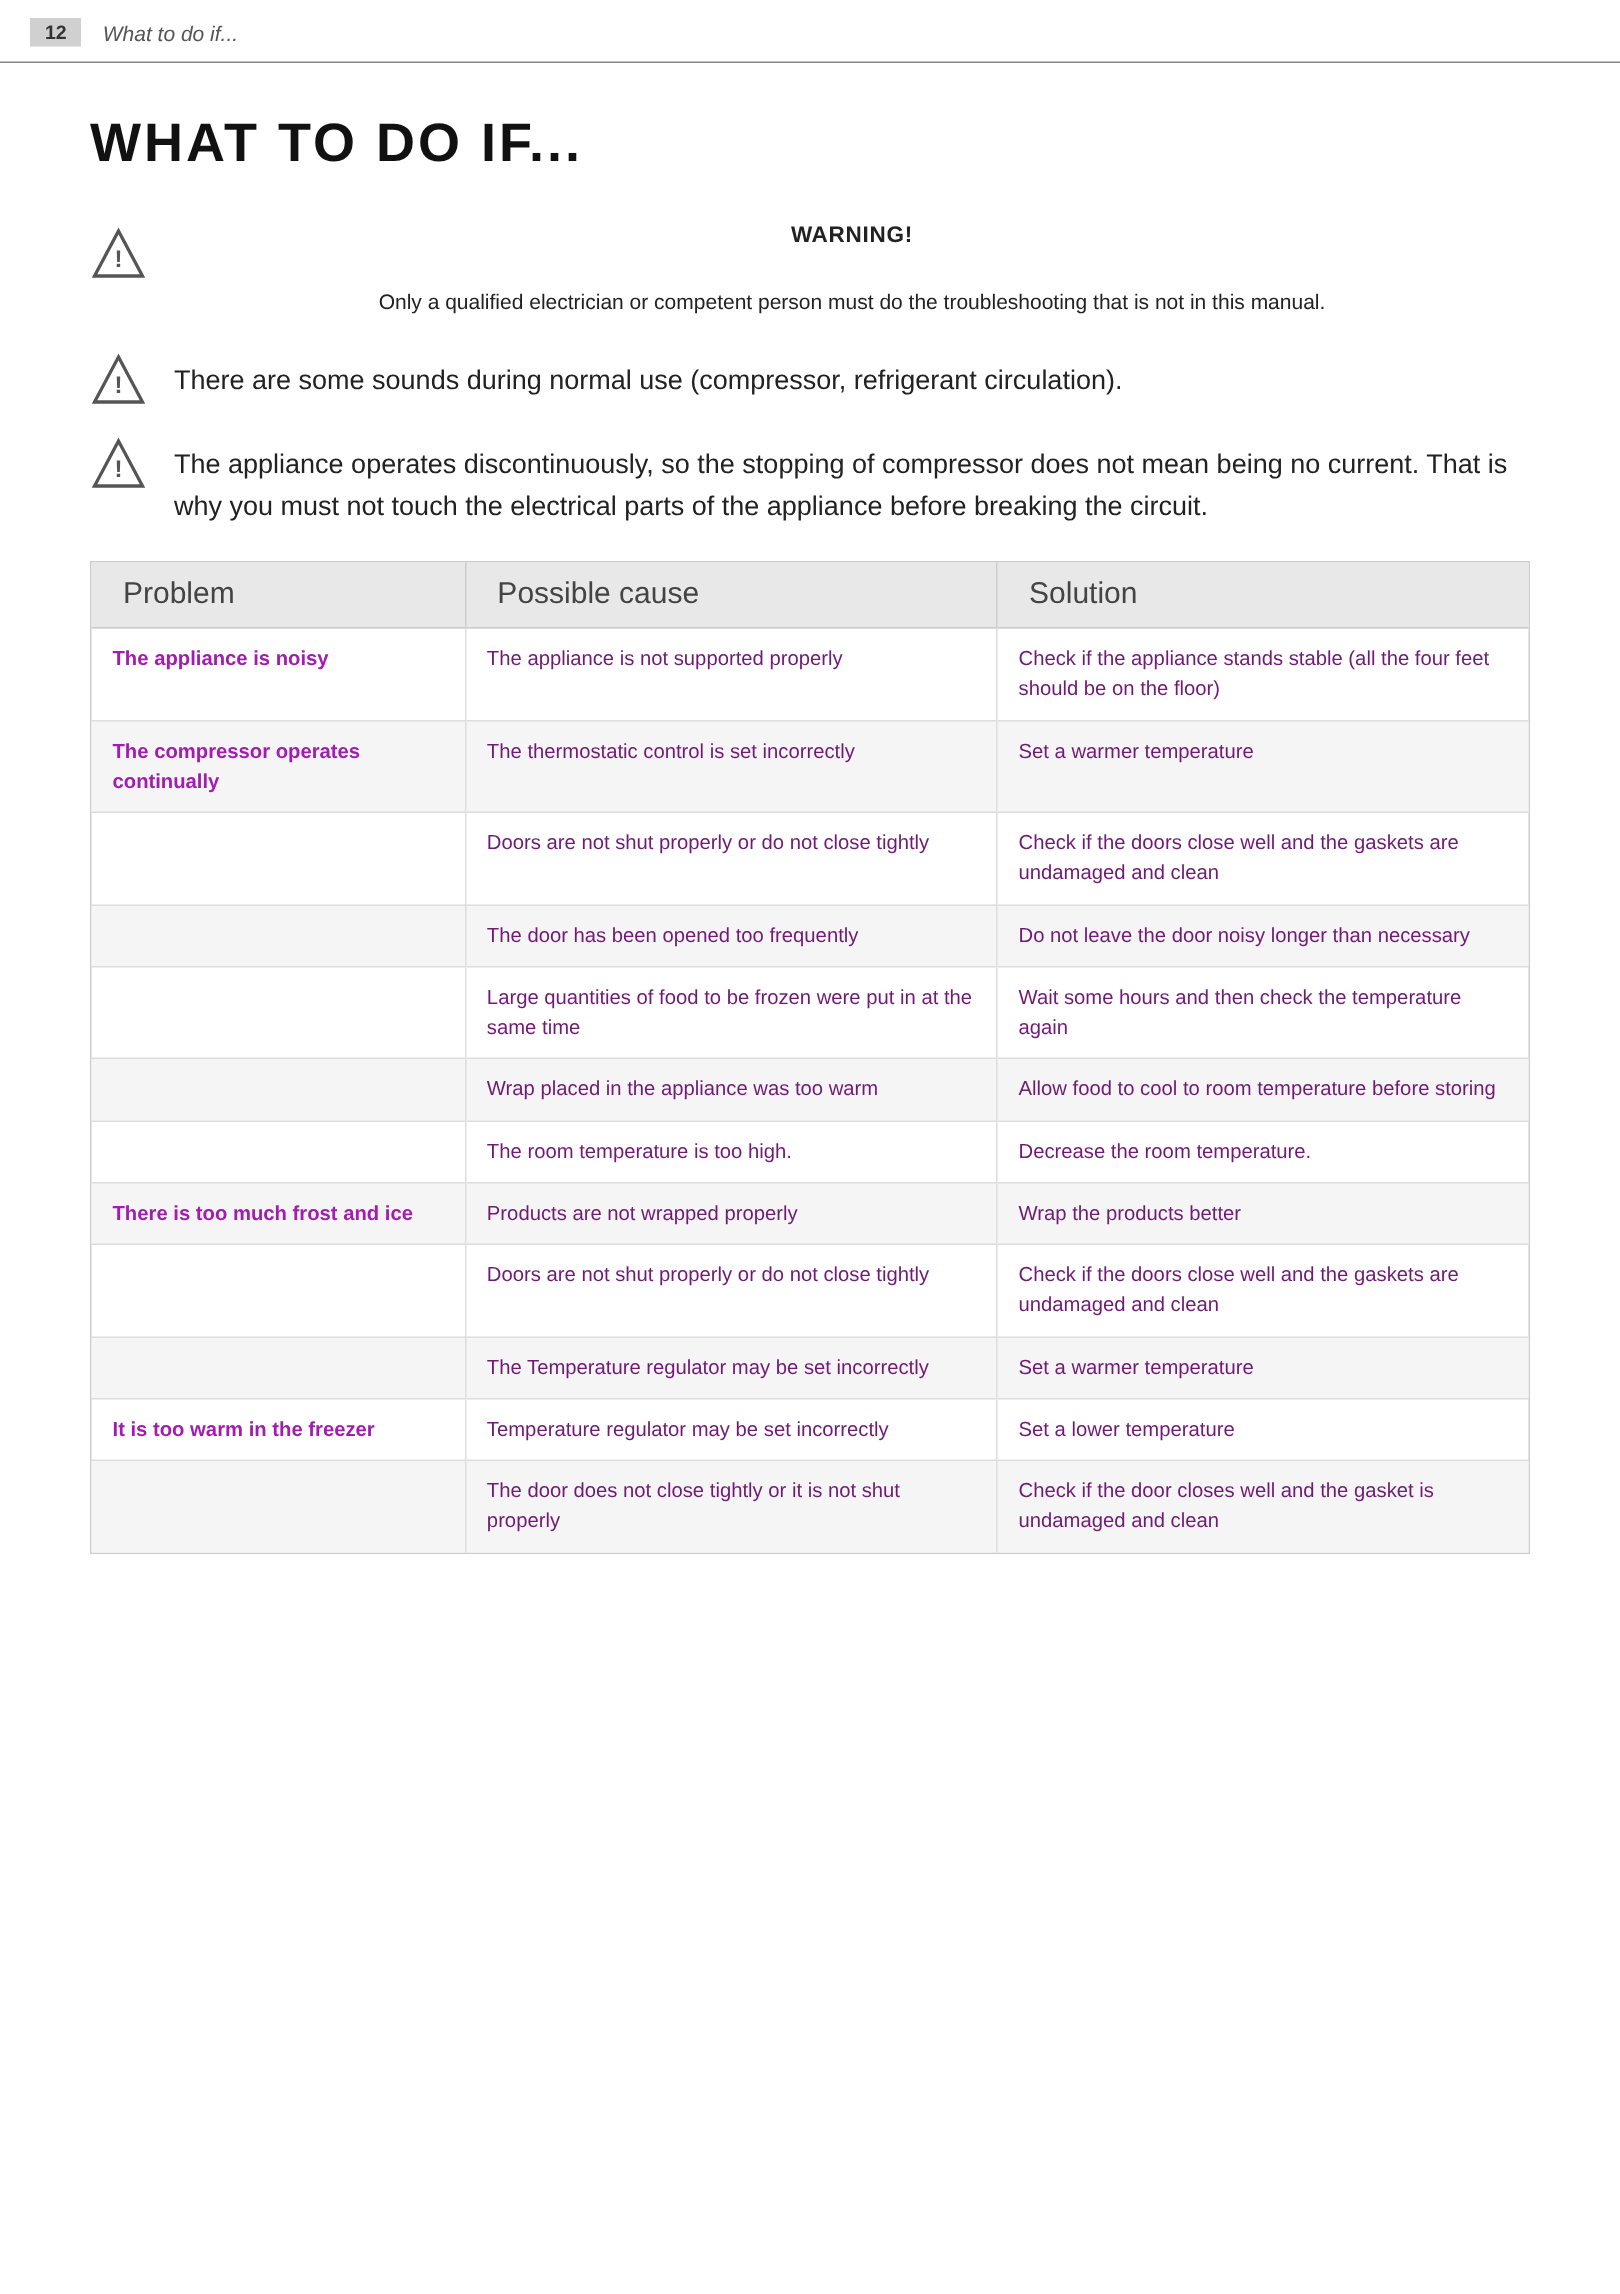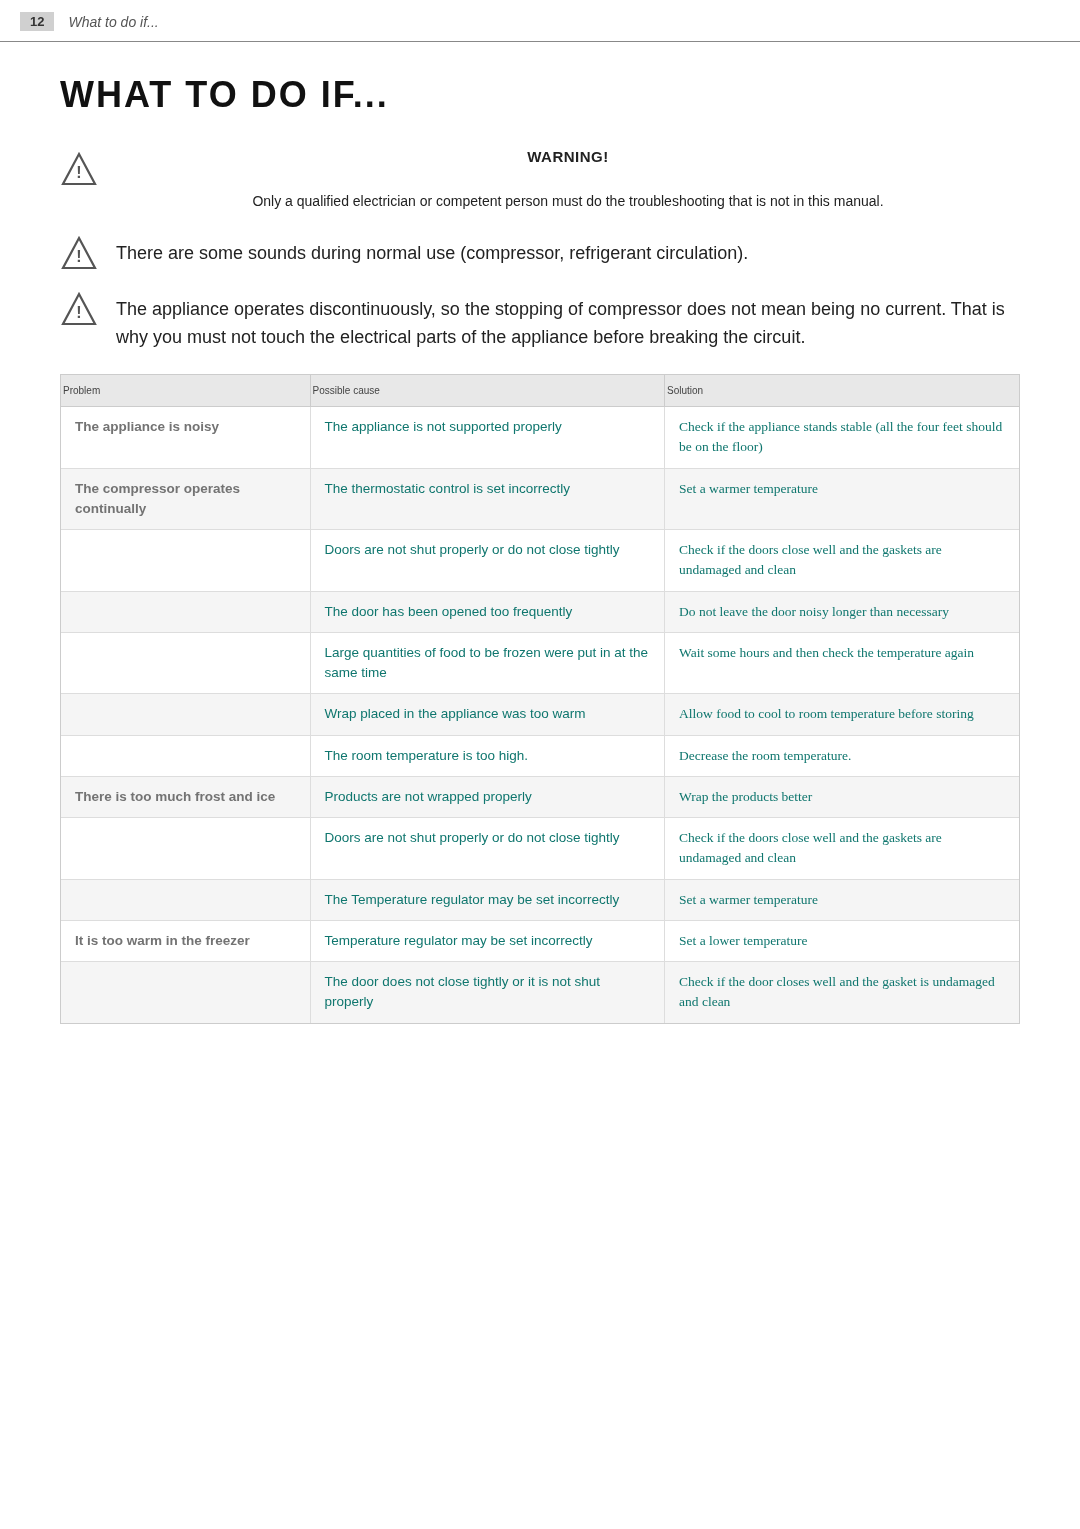--- a/index.html
+++ b/index.html
@@ -123,22 +123,22 @@
     table {
       width: 100%;
       border-collapse: collapse;
     }
 
     thead tr {
       background: #e8e8e8;
     }
 
     thead th {
-      padding: 10px 2px;
-      font-size: 10px;
+      padding: 10px 21px;
+      font-size: 20px;
       font-weight: normal;
       color: #444;
       text-align: left;
       border-right: 1px solid #ccc;
       border-bottom: 1px solid #ccc;
     }
 
     thead th:last-child {
       border-right: none;
     }
@@ -150,32 +150,31 @@
     tbody tr:last-child {
       border-bottom: none;
     }
 
     tbody td {
       padding: 10px 14px;
       font-size: 13.5px;
       line-height: 1.5;
       vertical-align: top;
       border-right: 1px solid #ddd;
-      color: #0f766e;
+      color: #701a75;
     }
 
     tbody td:last-child {
       border-right: none;
-      font-family: Liberation Serif, serif;
     }
 
     .problem-cell {
       font-weight: bold;
       font-size: 13.5px;
-      color: #737373;
+      color: #a21caf;
       margin-top: 32px;
     }
 
     .shaded-row td {
       background: #f5f5f5;
     }
 
     .col-problem { width: 26%; }
     .col-cause { width: 37%; }
     .col-solution { width: 37%; }

